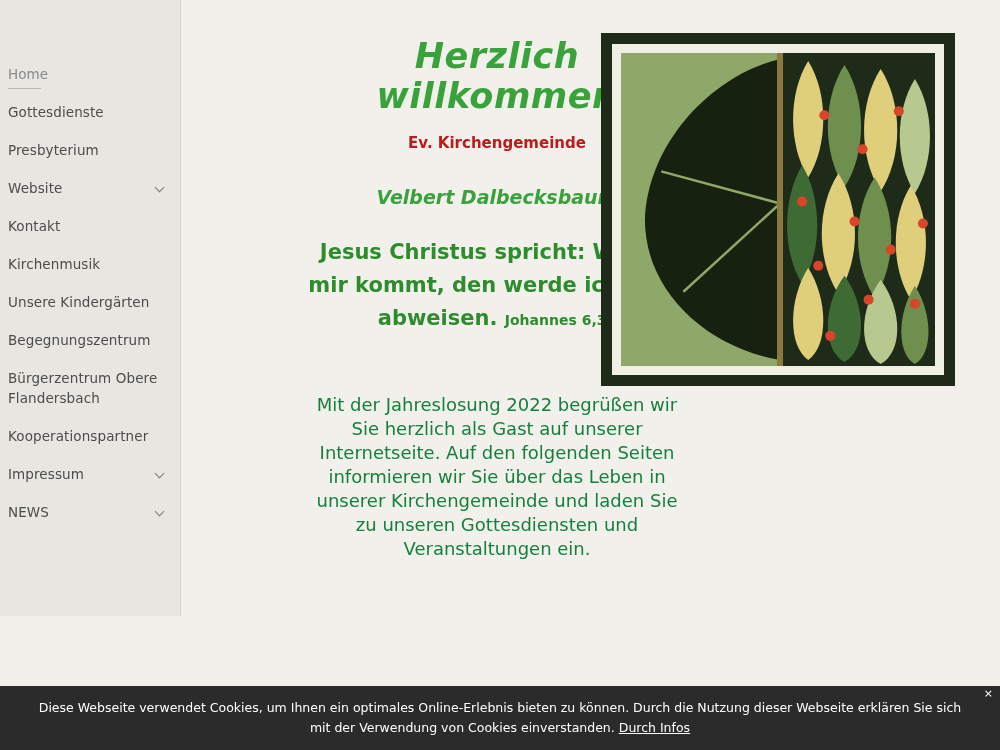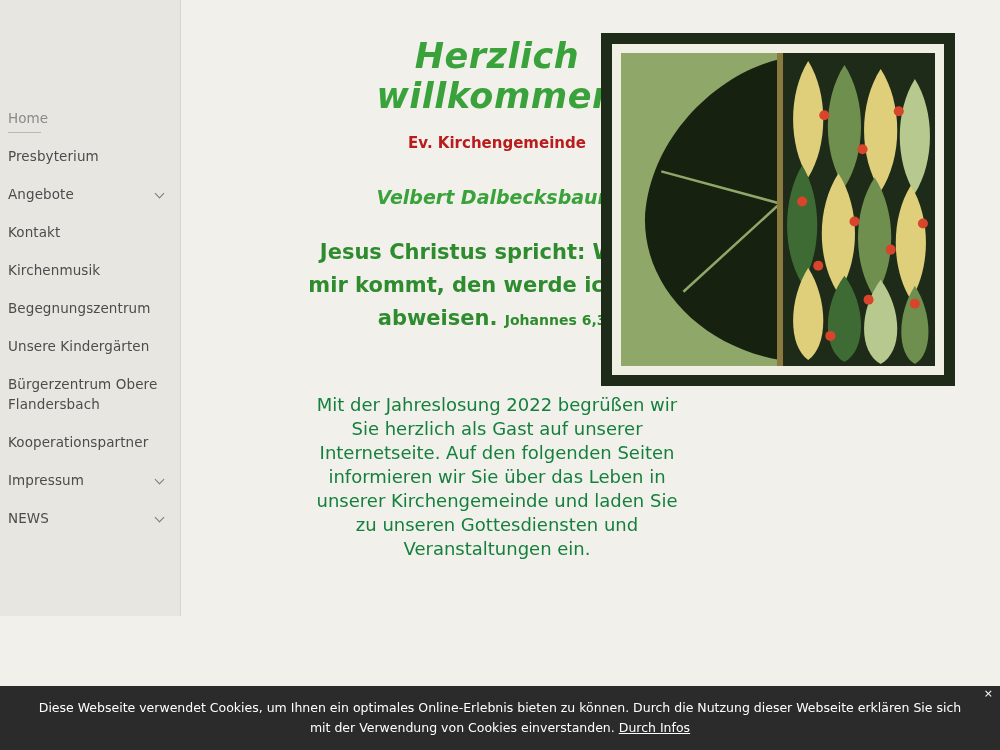--- a/index.html
+++ b/index.html
@@ -20,21 +20,21 @@
   }
 
   
   .sidebar {
     position: absolute;
     left: 0; top: 0;
     width: 181px;
     height: 616px;
     background: #e8e6e1;
     border-right: 1px solid #d8d5cf;
-    padding-top: 108px;
+    padding-top: 64px;
   }
   .nav-item {
     position: relative;
     display: flex;
     align-items: center;
     justify-content: space-between;
     padding: 0 14px 0 8px;
     min-height: 20px;
     margin-bottom: 18px;
     color: #4c4c4c;
@@ -199,44 +199,47 @@
 <body>
 
 <div class="page">
 
   <nav class="sidebar">
 
     <div class="nav-item active">
       <span class="label">Home</span>
     </div>
 
+    <div class="nav-item">
+      <span class="label">Gottesdienste</span>
+    </div>
 
     <div class="nav-item">
       <span class="label">Presbyterium</span>
     </div>
 
     <div class="nav-item">
-      <span class="label">Angebote</span>
+      <span class="label">Website</span>
       <span class="chev"></span>
     </div>
 
     <div class="nav-item">
       <span class="label">Kontakt</span>
     </div>
 
     <div class="nav-item">
       <span class="label">Kirchenmusik</span>
     </div>
 
     <div class="nav-item">
+      <span class="label">Unsere Kindergärten</span>
+    </div>
+
+    <div class="nav-item">
       <span class="label">Begegnungszentrum</span>
-    </div>
-
-    <div class="nav-item">
-      <span class="label">Unsere Kindergärten</span>
     </div>
 
     <div class="nav-item multiline">
       <span class="label">Bürgerzentrum Obere Flandersbach</span>
     </div>
 
     <div class="nav-item">
       <span class="label">Kooperationspartner</span>
     </div>
 

